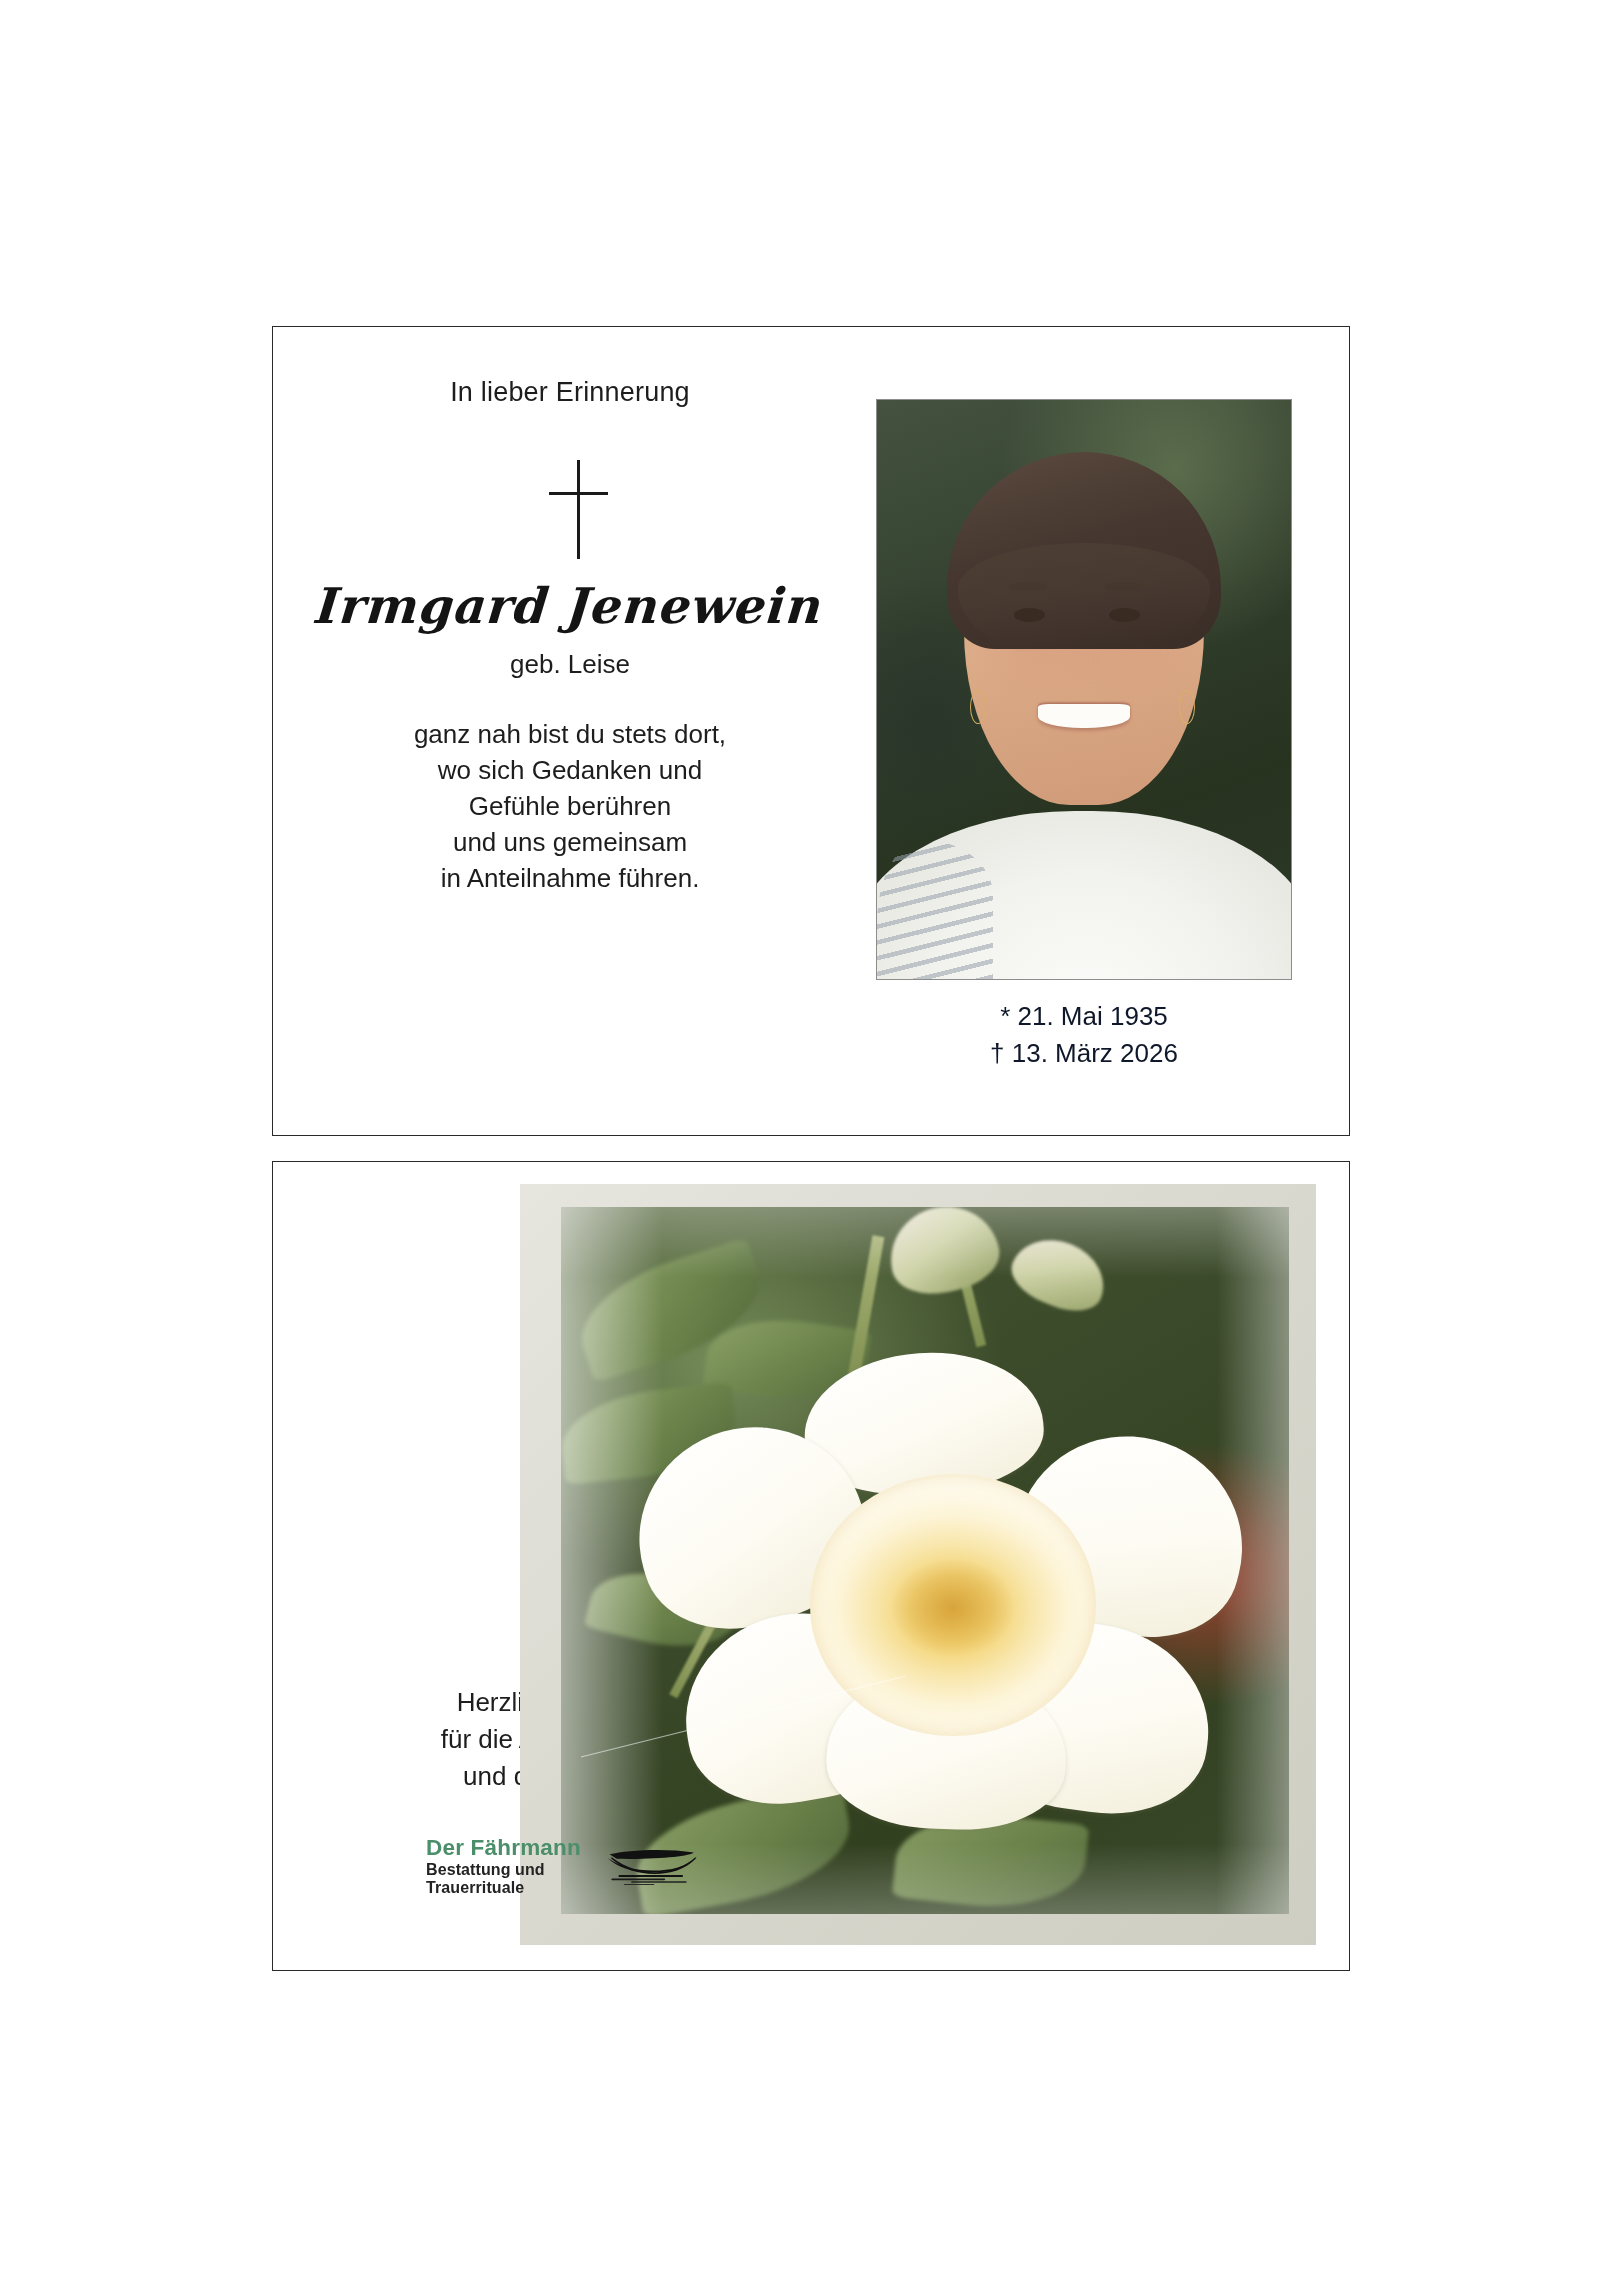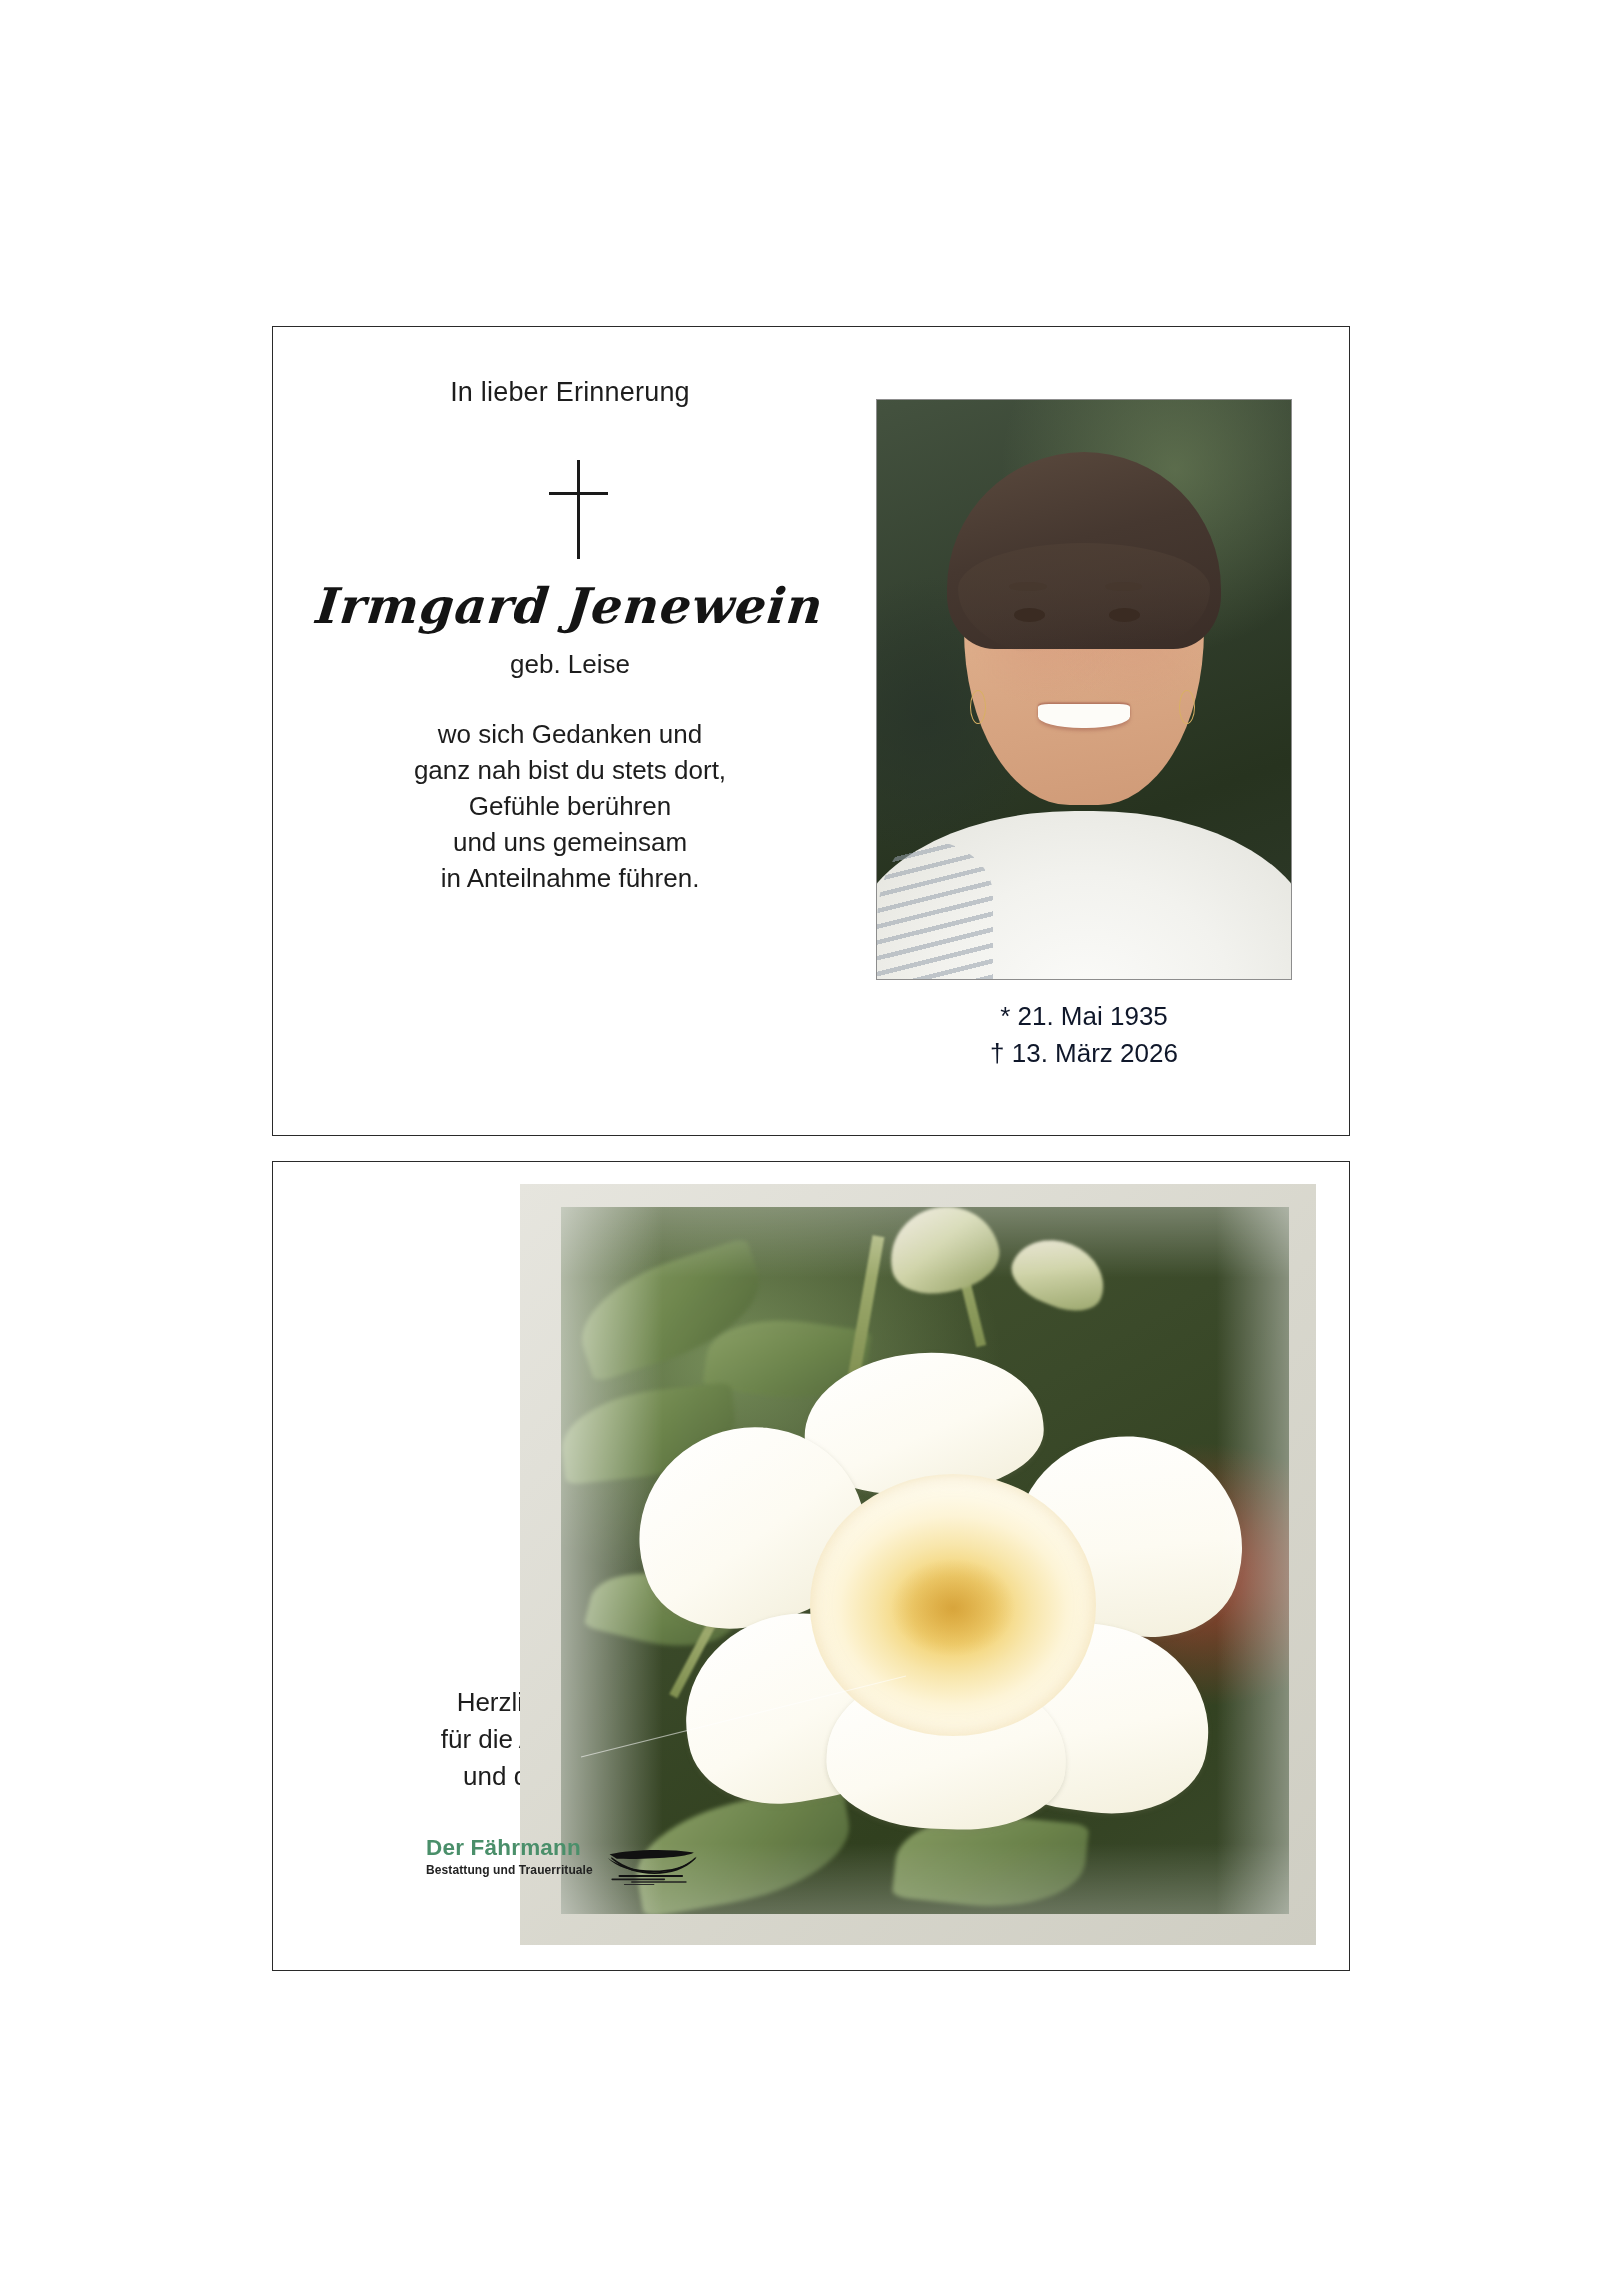--- a/index.html
+++ b/index.html
@@ -418,21 +418,21 @@
     text-align: left;
   }
   .logo-name {
     font-size: 22.5px;
     font-weight: 700;
     color: #4a8f6a;
     letter-spacing: 0.2px;
     line-height: 27px;
   }
   .logo-tagline {
-    font-size: 12px;
+    font-size: 16px;
     font-weight: 600;
     color: #232323;
     letter-spacing: 0.1px;
     line-height: 18px;
   }
   .logo-boat {
     position: absolute;
     left: 178px;
     top: 12.6px;
     width: 99px;
@@ -451,22 +451,22 @@
     <div class="cross">
       <div class="vbar"></div>
       <div class="hbar"></div>
     </div>
 
     <div class="deceased-name">Irmgard Jenewein</div>
 
     <div class="maiden-name">geb. Leise</div>
 
     <div class="poem">
+      <span class="pline">ganz nah bist du stets dort,</span>
       <span class="pline">wo sich Gedanken und</span>
-      <span class="pline">ganz nah bist du stets dort,</span>
       <span class="pline">Gefühle berühren</span>
       <span class="pline">und uns gemeinsam</span>
       <span class="pline">in Anteilnahme führen.</span>
     </div>
   </div>
 
   <div class="mem-right">
 
     <div class="portrait-frame">
       <div class="portrait-photo">

